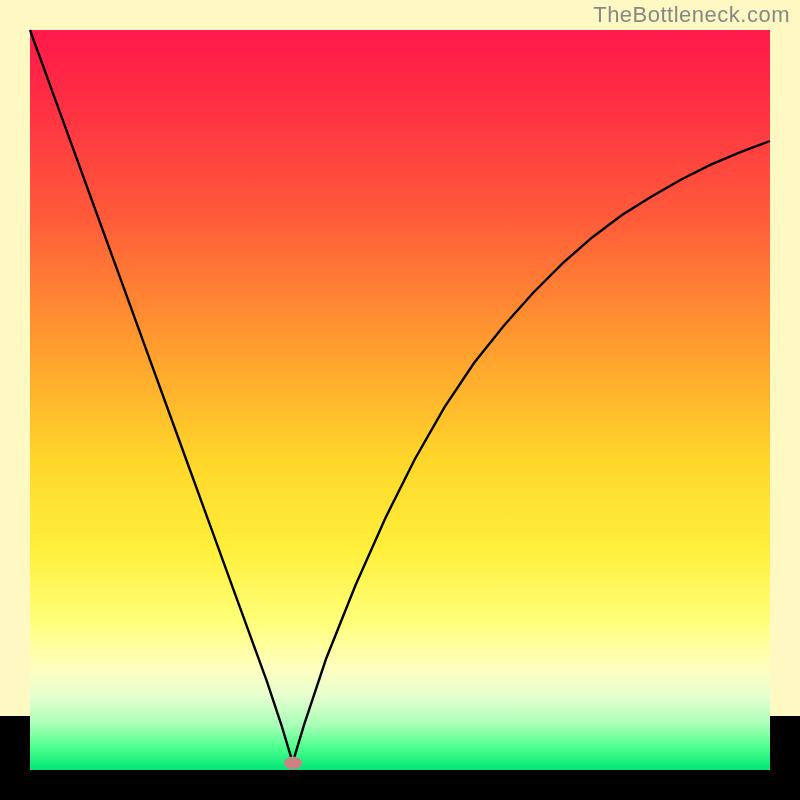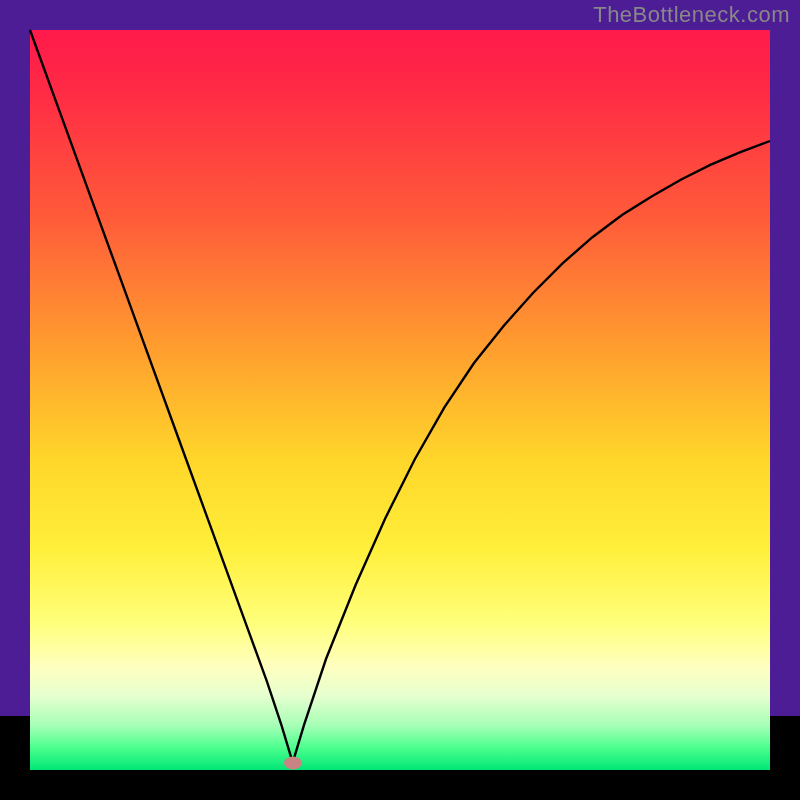--- a/index.html
+++ b/index.html
@@ -8,21 +8,21 @@
     width: 800px;
     height: 800px;
     background: #000;
     overflow: hidden;
     font-family: Arial, Helvetica, sans-serif;
   }
   .outer {
     position: relative;
     width: 800px;
     height: 716px;
-    background: #4c1d95;
+    background: #fef9c3;
   }
   .watermark {
     position: absolute;
     top: 2px;
     right: 10px;
     color: #888;
     font-size: 22px;
     letter-spacing: 0.5px;
     font-weight: 400;
     z-index: 5;

